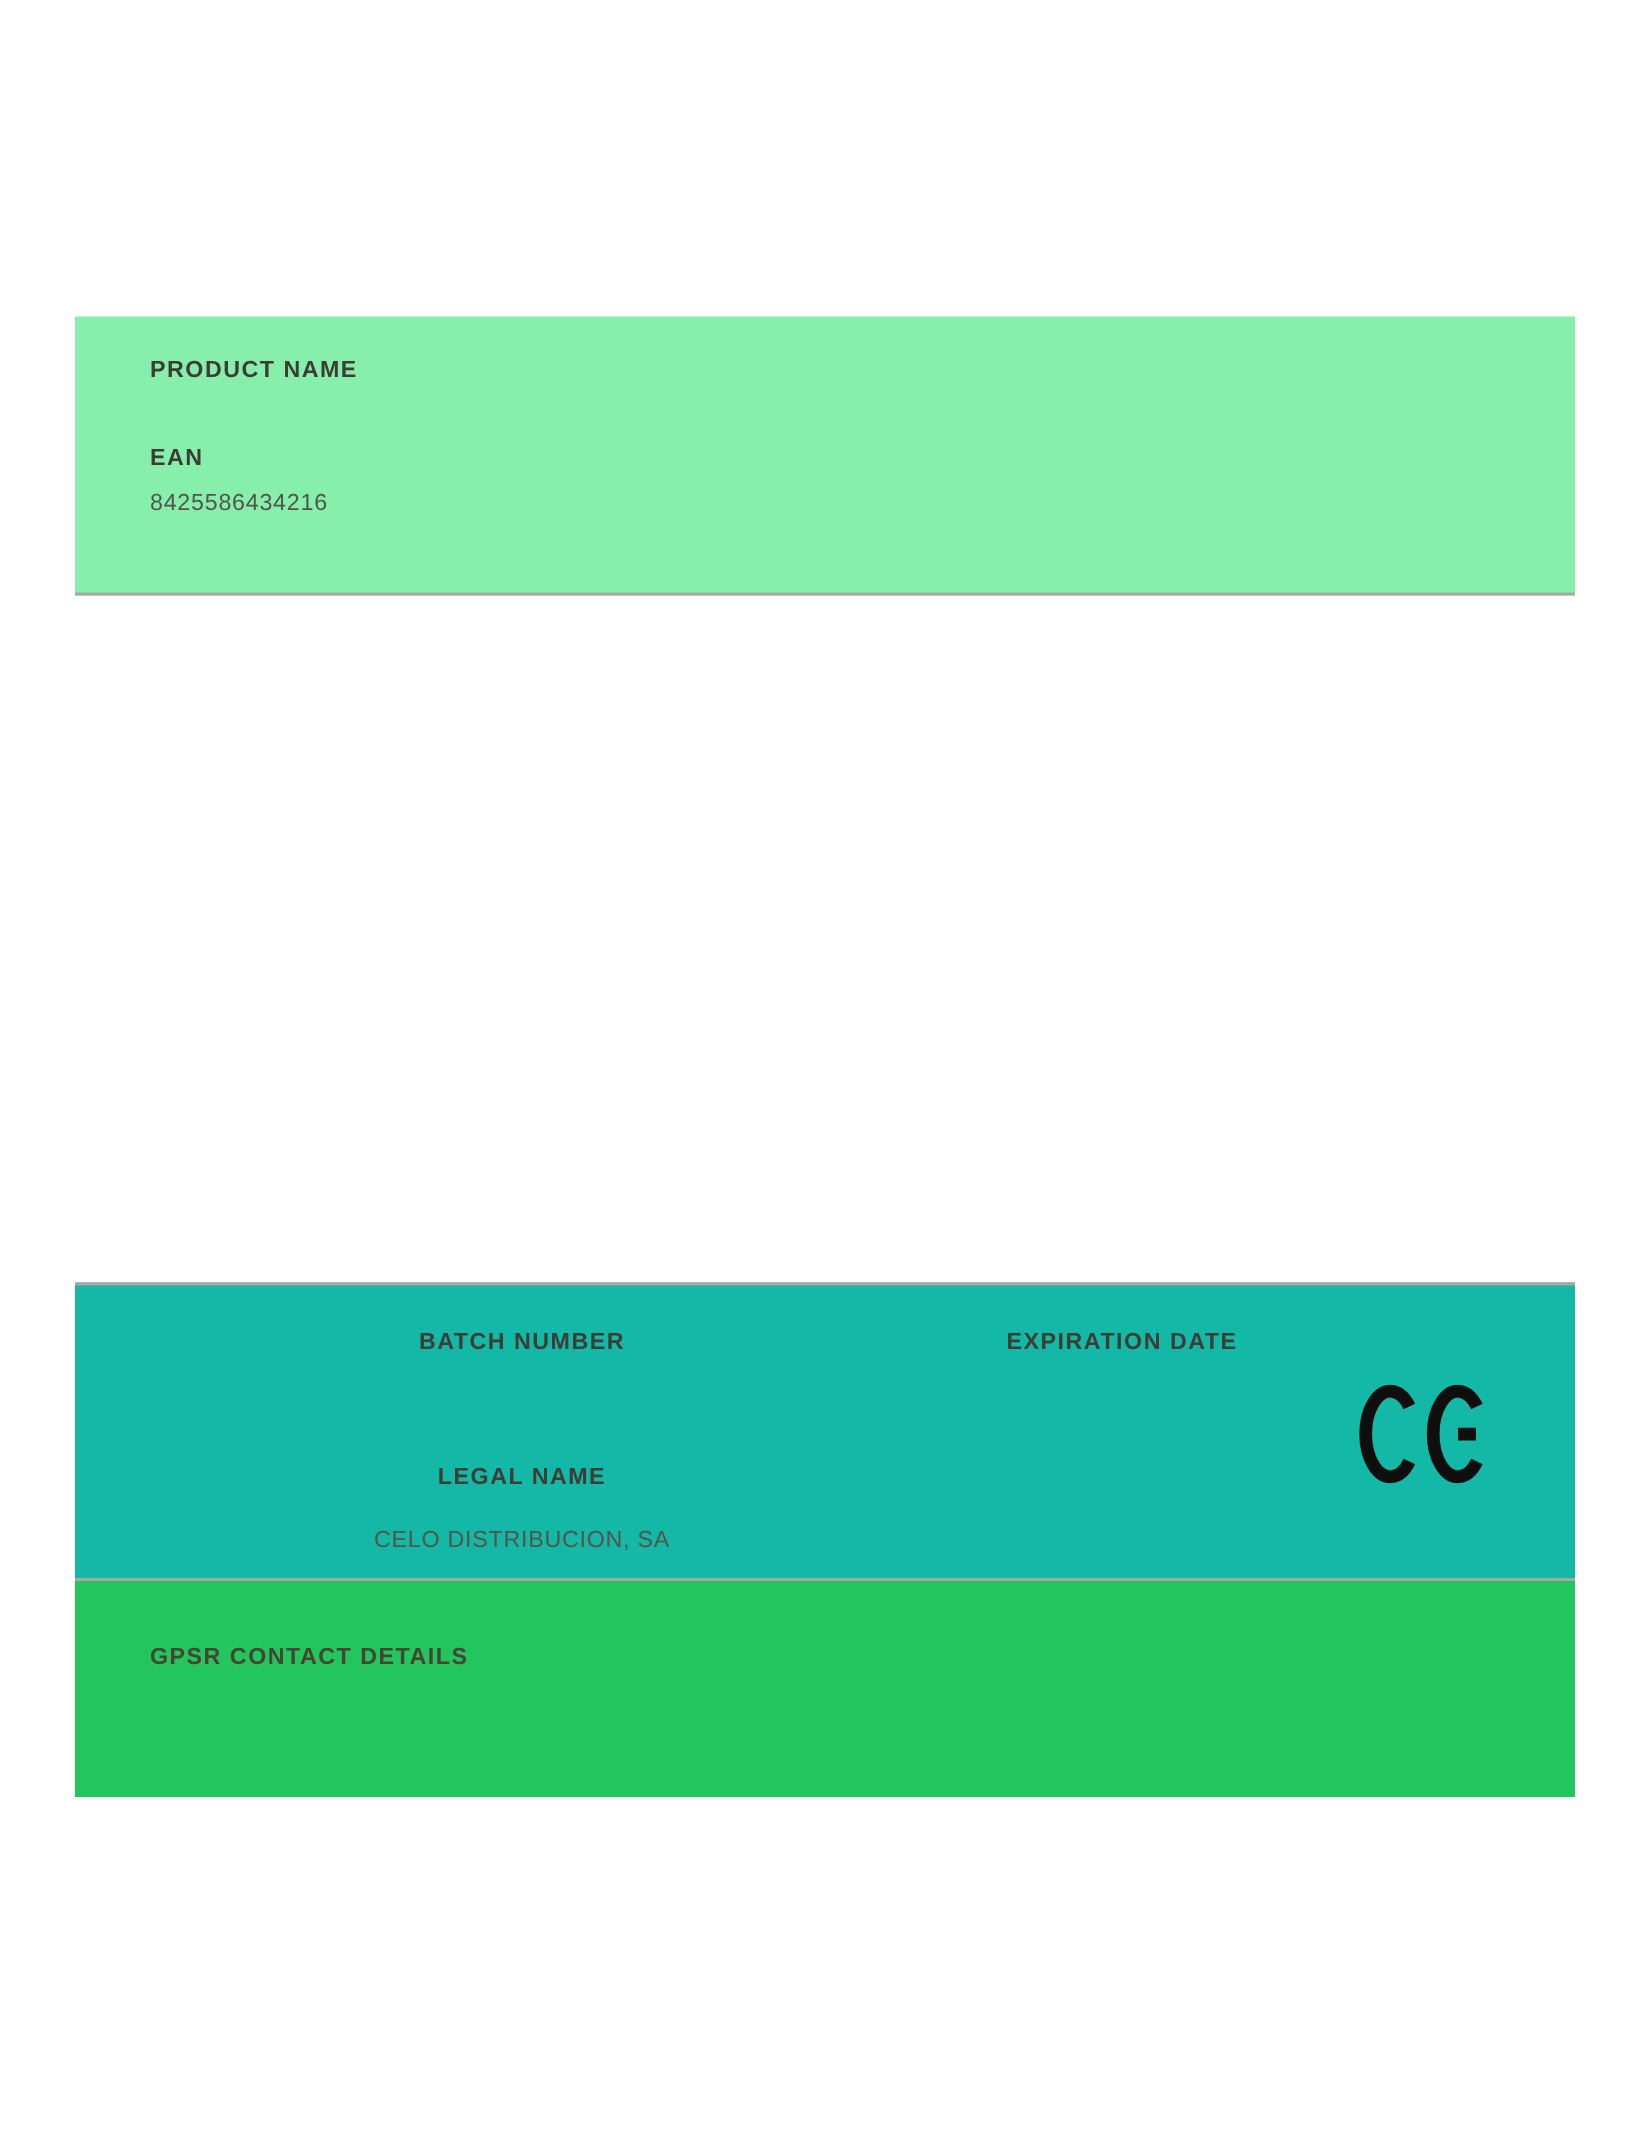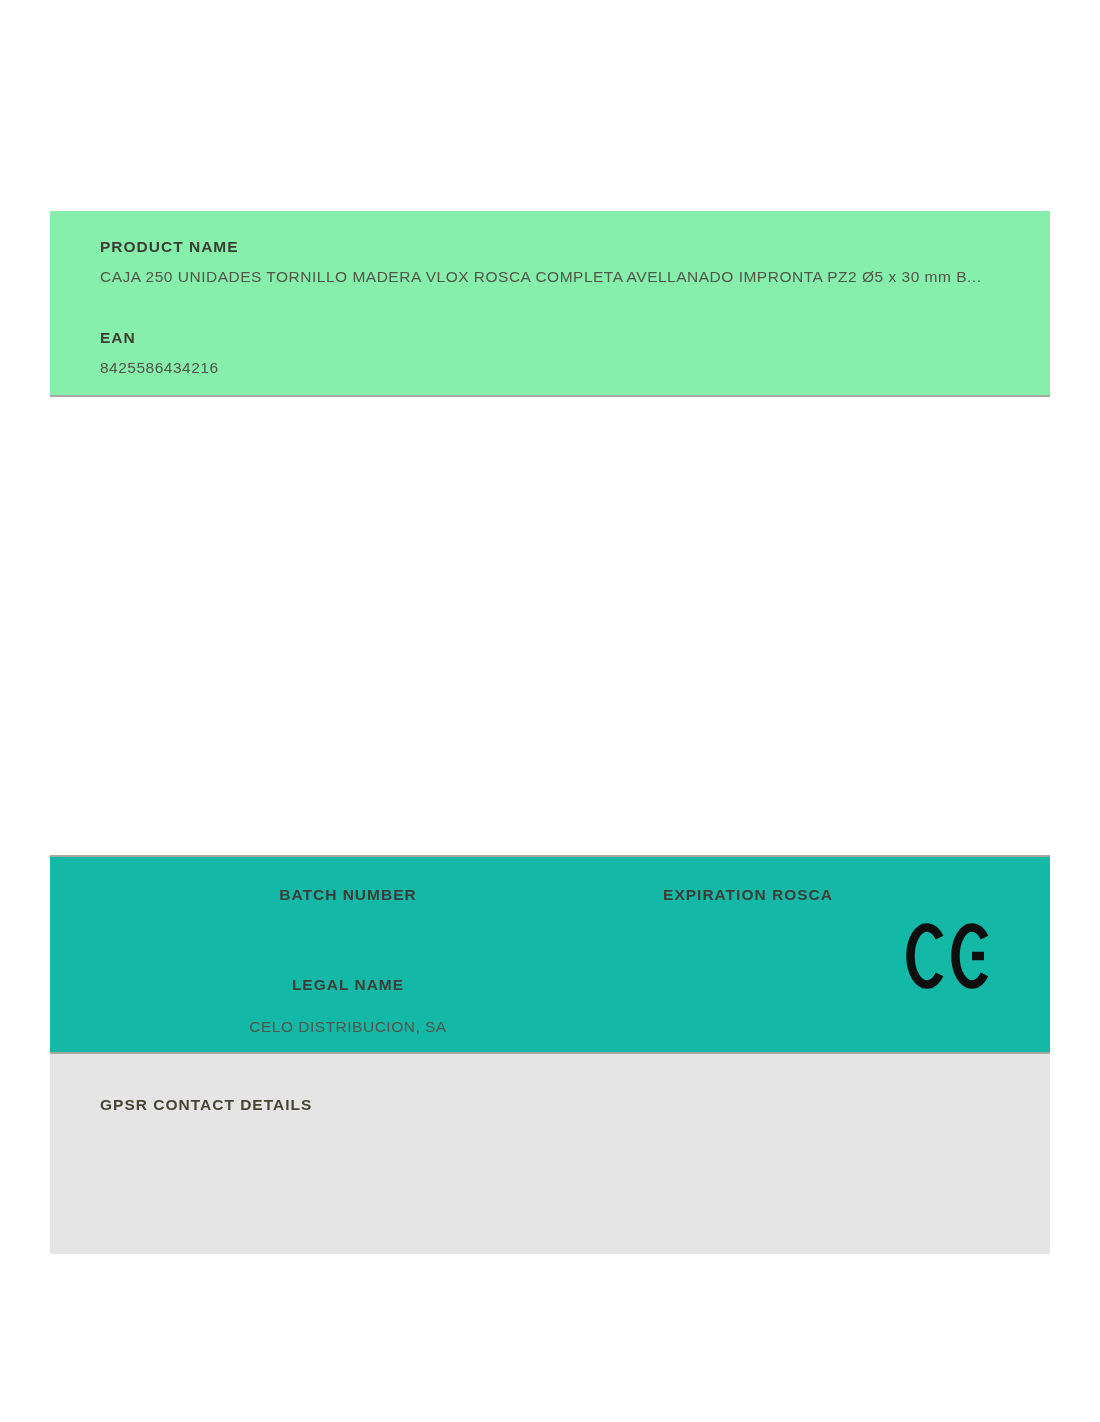--- a/index.html
+++ b/index.html
@@ -20,22 +20,22 @@
     border-bottom:2px solid #a9a89e;
     padding:27px 50px 0 50px;
   }
   .card-trace {
     top:855px; height:199px;
     background:#14b8a6;
     border-top:2px solid #a9a89e;
     border-bottom:2px solid #a9a89e;
   }
   .card-gpsr {
-    top:1054px; height:200px;
-    background:#e5e5e5;
+    top:1054px; height:144px;
+    background:#22c55e;
   }
 
   .field-label {
     font-size:15.5px; font-weight:bold; letter-spacing:1px;
     color:#3e3d35; line-height:17px;
   }
   .field-value {
     font-size:15.5px; letter-spacing:0.5px;
     color:#55544a; line-height:20px; white-space:nowrap;
   }
@@ -68,34 +68,33 @@
     color:#555140; line-height:28px; white-space:nowrap;
   }
 </style>
 </head>
 <body>
 
 <div class="page">
 
   <section class="card card-product">
     <div class="field-label">PRODUCT NAME</div>
-    <div class="field-value mt-value">CAJA 250 UNIDADES TORNILLO MADERA VLOX ROSCA COMPLETA AVELLANADO IMPRONTA PZ2 Ø5 x 30 mm B...</div>
     <div class="field-label mt-label">EAN</div>
     <div class="field-value mt-value">8425586434216</div>
   </section>
 
   <section class="card card-trace">
 
     <div class="trace-col col-1 row-1">
       <div class="field-label">BATCH NUMBER</div>
       <div class="field-value trace-value"></div>
     </div>
 
     <div class="trace-col col-2 row-1">
-      <div class="field-label">EXPIRATION ROSCA</div>
+      <div class="field-label">EXPIRATION DATE</div>
       <div class="field-value trace-value"></div>
     </div>
 
     <div class="trace-col col-1 row-2">
       <div class="field-label">LEGAL NAME</div>
       <div class="field-value trace-value">CELO DISTRIBUCION, SA</div>
     </div>
 
 
     <div class="ce-wrap">

